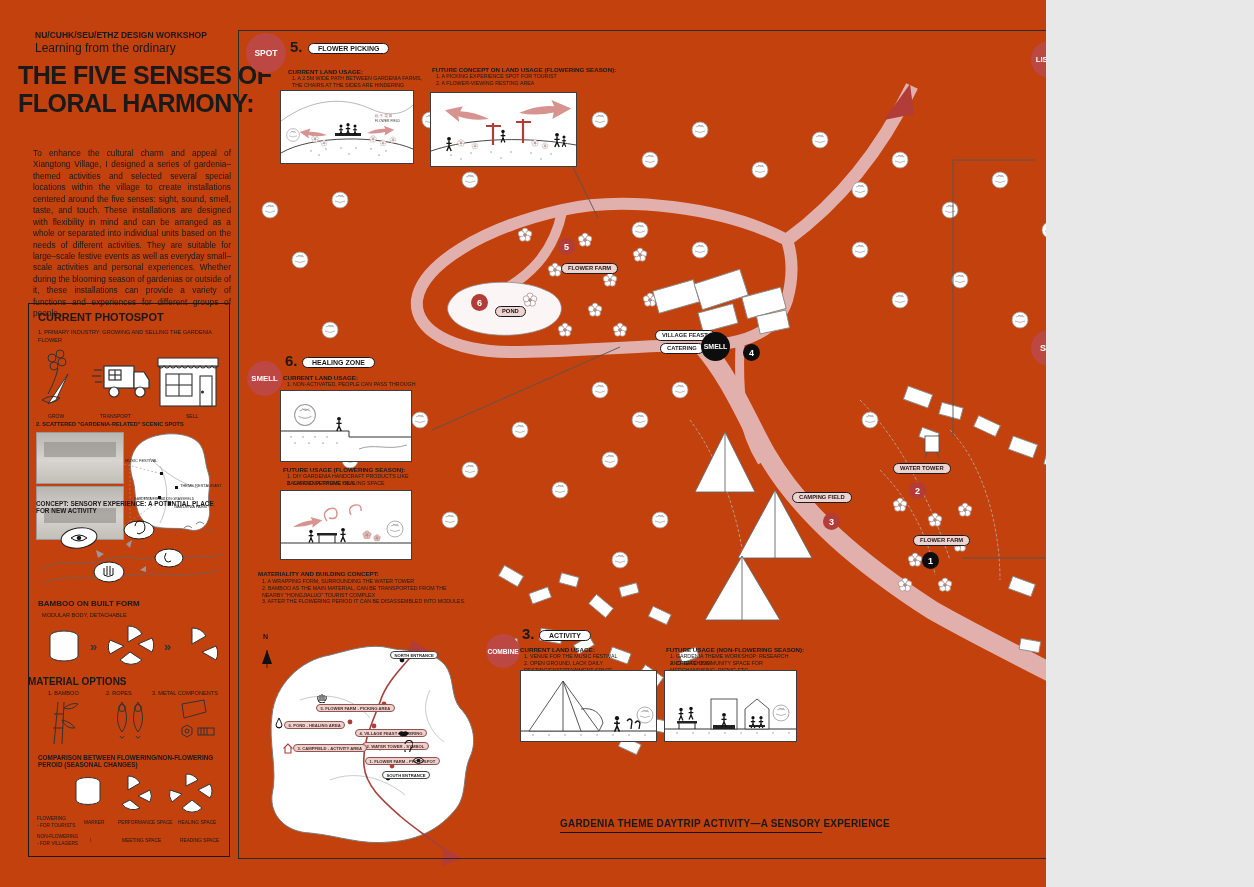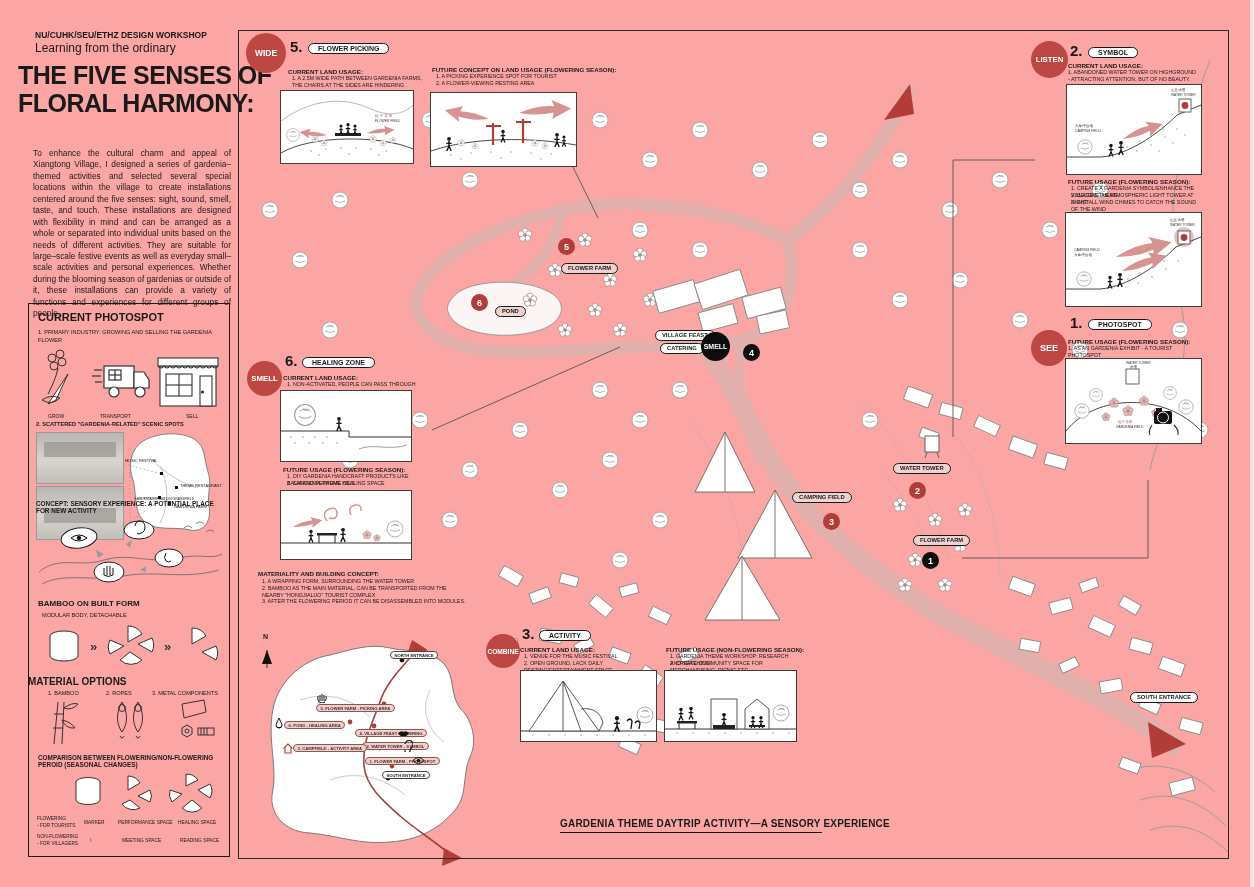--- a/index.html
+++ b/index.html
@@ -1,16 +1,16 @@
 <!DOCTYPE html>
 <html><head>
 <meta charset="utf-8">
 <style>
   html,body{margin:0;padding:0;background:#e8e8e8;}
-  #poster{position:relative;width:1250px;height:887px;background:#fca5a5;overflow:hidden;
+  #poster{position:relative;width:1046px;height:887px;background:#c2410c;overflow:hidden;
           font-family:"Liberation Sans",sans-serif;color:#1a1a1a;}
   .abs{position:absolute;}
   .b{font-weight:bold;}
   svg text{font-family:"Liberation Sans",sans-serif;}
   .frame{border:1px solid #2a2a2a;}
   .panelbox{border:1.5px solid #1a1a1a;}
   .title{font-size:25px;font-weight:bold;text-align:center;line-height:1.1;letter-spacing:-.5px;white-space:nowrap;}
   .subtitle{font-size:13px;font-weight:bold;text-align:center;letter-spacing:-.2px;}
   .wsline1{font-size:8.5px;font-weight:bold;}
   .wsline2{font-size:12px;}
@@ -450,21 +450,21 @@
   <div class="abs cmp-cell" style="left:118px;top:820px">PERFORMANCE SPACE</div>
   <div class="abs cmp-cell" style="left:178px;top:820px">HEALING SPACE</div>
   <div class="abs cmp-cell" style="left:37px;top:834px">NON-FLOWERING</div>
   <div class="abs cmp-cell" style="left:37px;top:841px">- FOR VILLAGERS</div>
   <div class="abs cmp-cell" style="left:90px;top:838px">\</div>
   <div class="abs cmp-cell" style="left:122px;top:838px">MEETING SPACE</div>
   <div class="abs cmp-cell" style="left:180px;top:838px">READING SPACE</div>
 
   <div class="abs frame" style="left:238px;top:30px;width:989px;height:827px"></div>
 
-  <div class="abs sense" style="left:246px;top:33px;width:40px;height:40px;font-size:8.5px">WIDE</div>
+  <div class="abs sense" style="left:246px;top:33px;width:40px;height:40px;font-size:8.5px">SPOT</div>
   <div class="abs sec-num" style="left:290px;top:38px">5.</div>
   <div class="abs tagpill" style="left:308px;top:43px">FLOWER PICKING</div>
   <div class="abs sec-h" style="left:288px;top:68px">CURRENT LAND USAGE:</div>
   <div class="abs sec-t" style="left:292px;top:75px;width:132px">1.  A 2.5M WIDE PATH BETWEEN GARDENIA FARMS, THE CHAIRS AT THE SIDES ARE HINDERING INTERACTION BETWEEN THE PEOPLE AND FLOWERS</div>
   <div class="abs sketch" style="left:280px;top:90px;width:132px;height:72px">
     <svg width="132" height="72" viewBox="0 0 132 72">
       <path d="M0,30 C 30,8 62,5 90,18 C 110,27 124,22 132,14" fill="none" stroke="#999" stroke-width="0.7"></path>
       <path d="M0,62 C 30,44 100,44 132,58" fill="none" stroke="#333" stroke-width="0.9"></path>
       <g fill="#8a8a8a">
           <circle cx="30" cy="60" r=".7"></circle>

